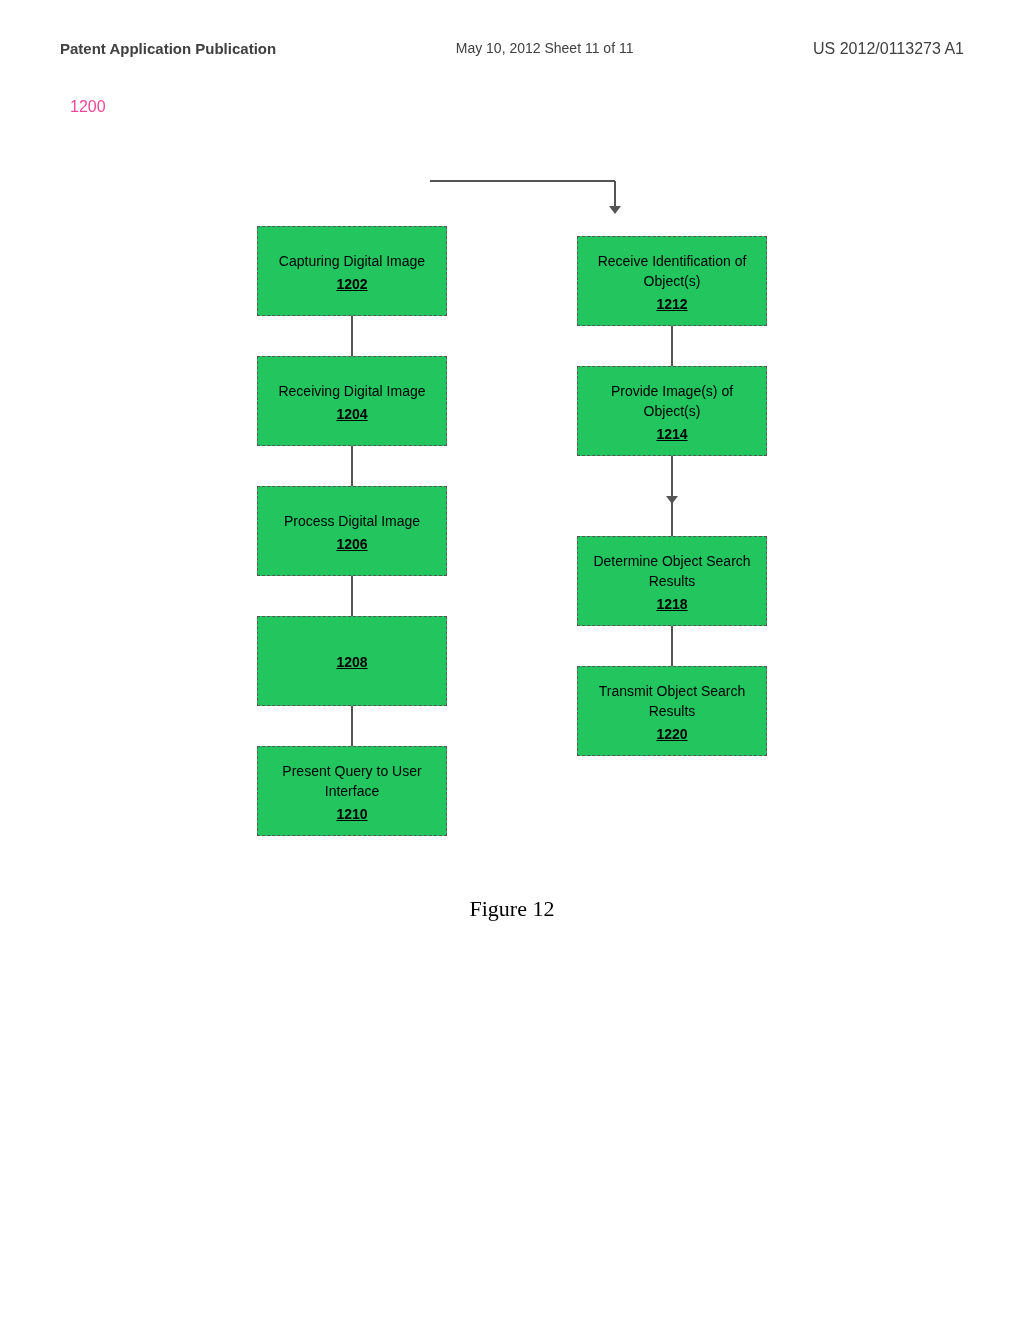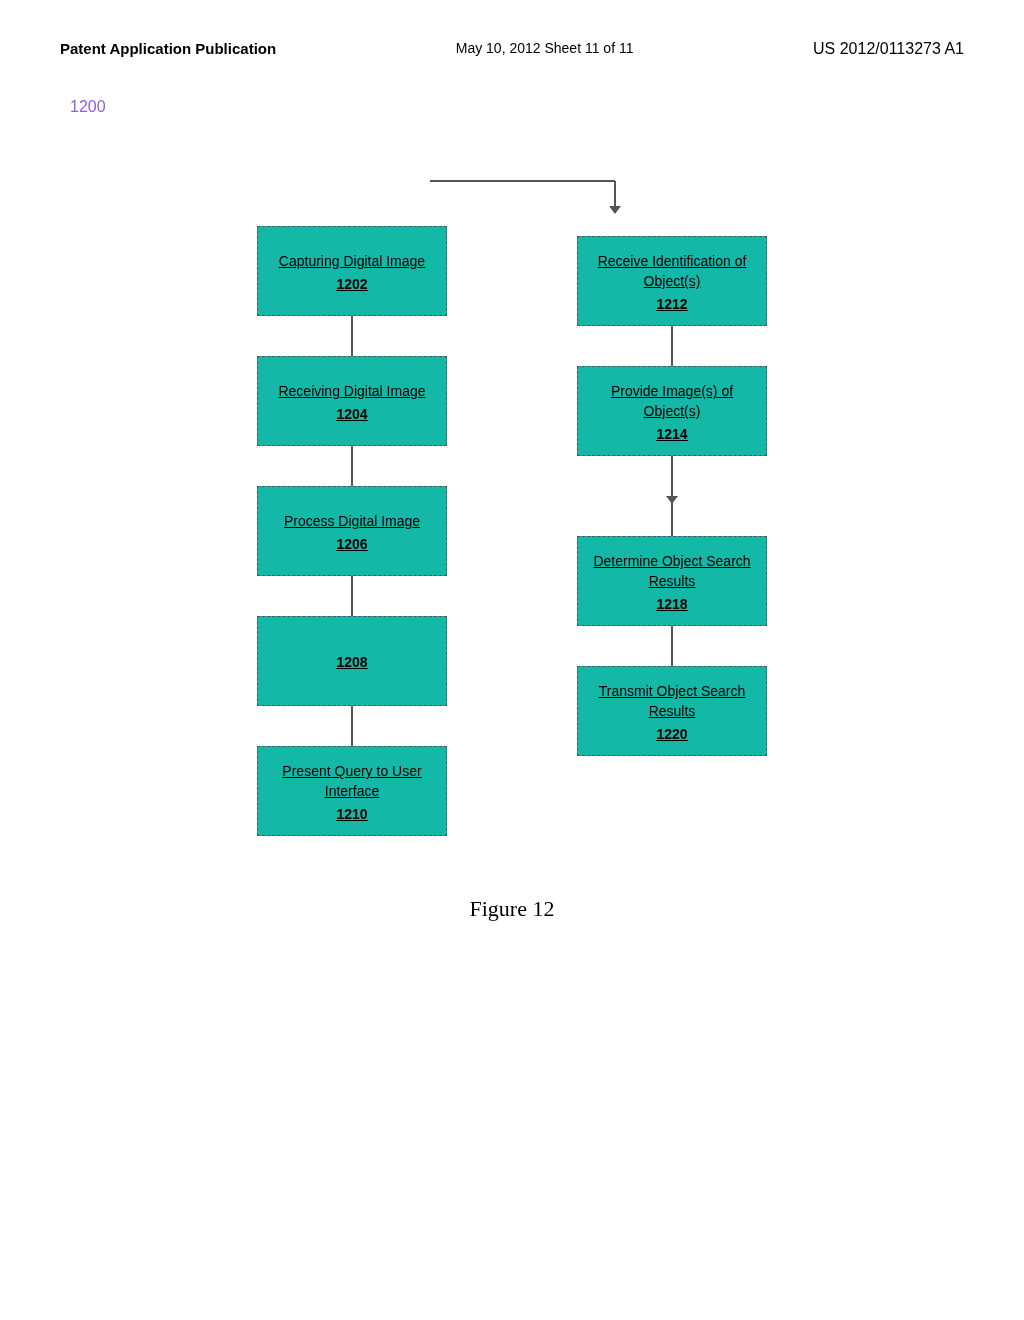--- a/index.html
+++ b/index.html
@@ -10,21 +10,21 @@
       min-height: 1320px;
       position: relative;
     }
 
     .header {
       display: flex;
       justify-content: space-between;
       align-items: flex-start;
       padding: 40px 60px 20px 60px;
       font-size: 15px;
-      color: #000000;
+      color: #404040;
     }
 
     .header-left {
       font-weight: bold;
       font-size: 15px;
     }
 
     .header-center {
       font-size: 14px;
       text-align: left;
@@ -34,21 +34,21 @@
       font-size: 16px;
     }
 
     .diagram-area {
       padding: 20px 60px 40px 60px;
       position: relative;
     }
 
     .diagram-label {
       font-size: 16px;
-      color: #8b5cf6;
+      color: #ec4899;
       margin-bottom: 30px;
       margin-left: 10px;
     }
 
     .flow-container {
       display: flex;
       justify-content: center;
       gap: 120px;
       position: relative;
       padding-top: 20px;
@@ -66,23 +66,22 @@
     .flow-box {
       width: 190px;
       min-height: 90px;
       border: 1.5px dashed #555;
       display: flex;
       flex-direction: column;
       align-items: center;
       justify-content: center;
       text-align: center;
       padding: 12px 10px 10px 10px;
-      background: #14b8a6;
-      position: relative;
-      text-decoration: underline;
+      background: #22c55e;
+      position: relative;
     }
 
     .flow-box-text {
       font-size: 14px;
       color: #000;
       line-height: 1.4;
       margin-bottom: 4px;
     }
 
     .flow-box-number {

